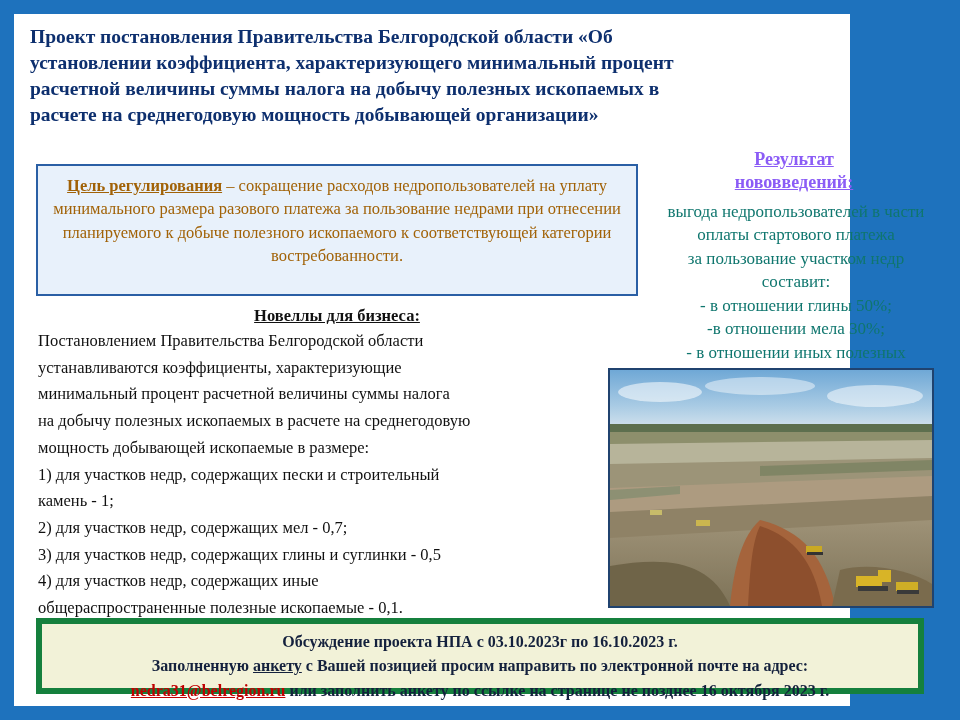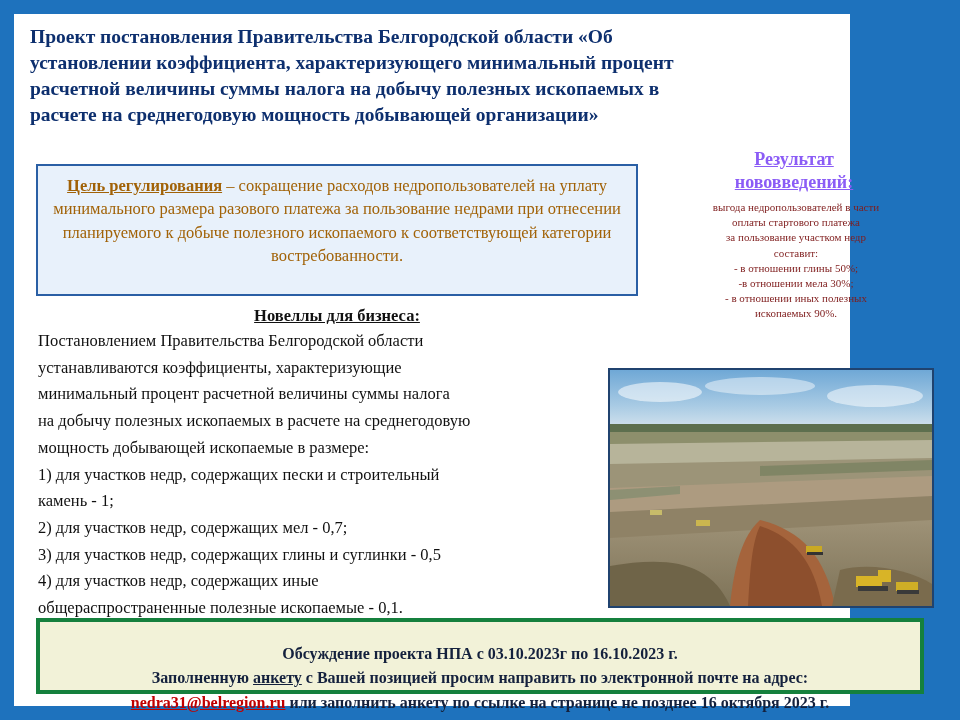--- a/index.html
+++ b/index.html
@@ -129,23 +129,23 @@
     text-decoration: underline;
     line-height: 1.25;
     color: #8b5cf6;
   }
   .result-body {
     position: absolute;
     left: 640px;
     top: 186px;
     width: 284px;
     text-align: center;
-    font-size: 11px;
+    font-size: 17px;
     line-height: 1.38;
-    color: #7f1d1d;
+    color: #0f766e;
   }
   .result-body p { margin: 0; }
 
   
   .photo {
     position: absolute;
     left: 594px;
     top: 354px;
     width: 326px;
     height: 240px;
@@ -157,24 +157,24 @@
   .photo svg { display: block; }
 
   
   .footer {
     position: absolute;
     left: 22px;
     top: 604px;
     width: 888px;
     height: 76px;
     background: #f2f2d8;
-    border: 4px solid #15803d;
-    box-sizing: border-box;
-    text-align: center;
-    padding-top: 20px;
+    border: 6px solid #15803d;
+    box-sizing: border-box;
+    text-align: center;
+    padding-top: 6px;
     font-size: 16px;
     line-height: 1.52;
     color: #14213d;
   }
   .footer .l1 { font-weight: bold; }
   .footer .l2 { font-weight: bold; }
   .footer .l3 { font-weight: bold; }
   .footer u { text-decoration: underline; }
   .mail {
     color: #c00000;

